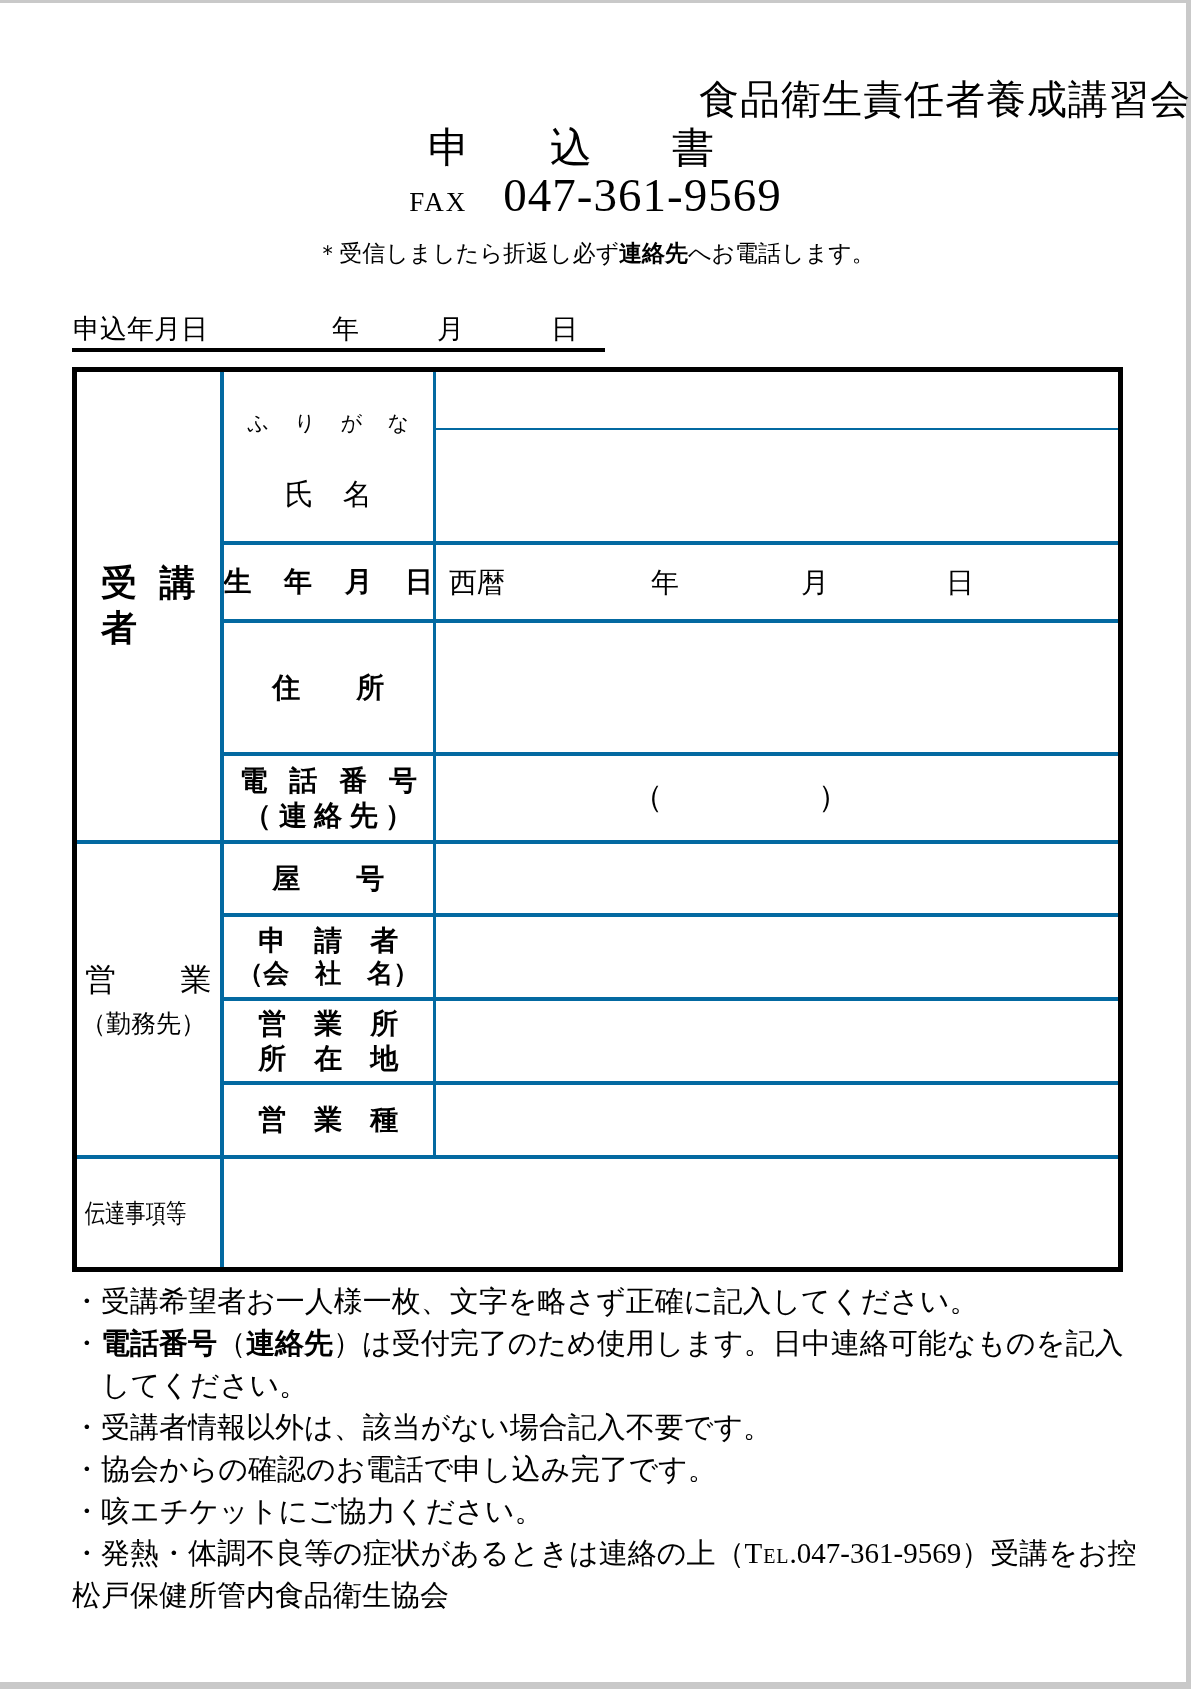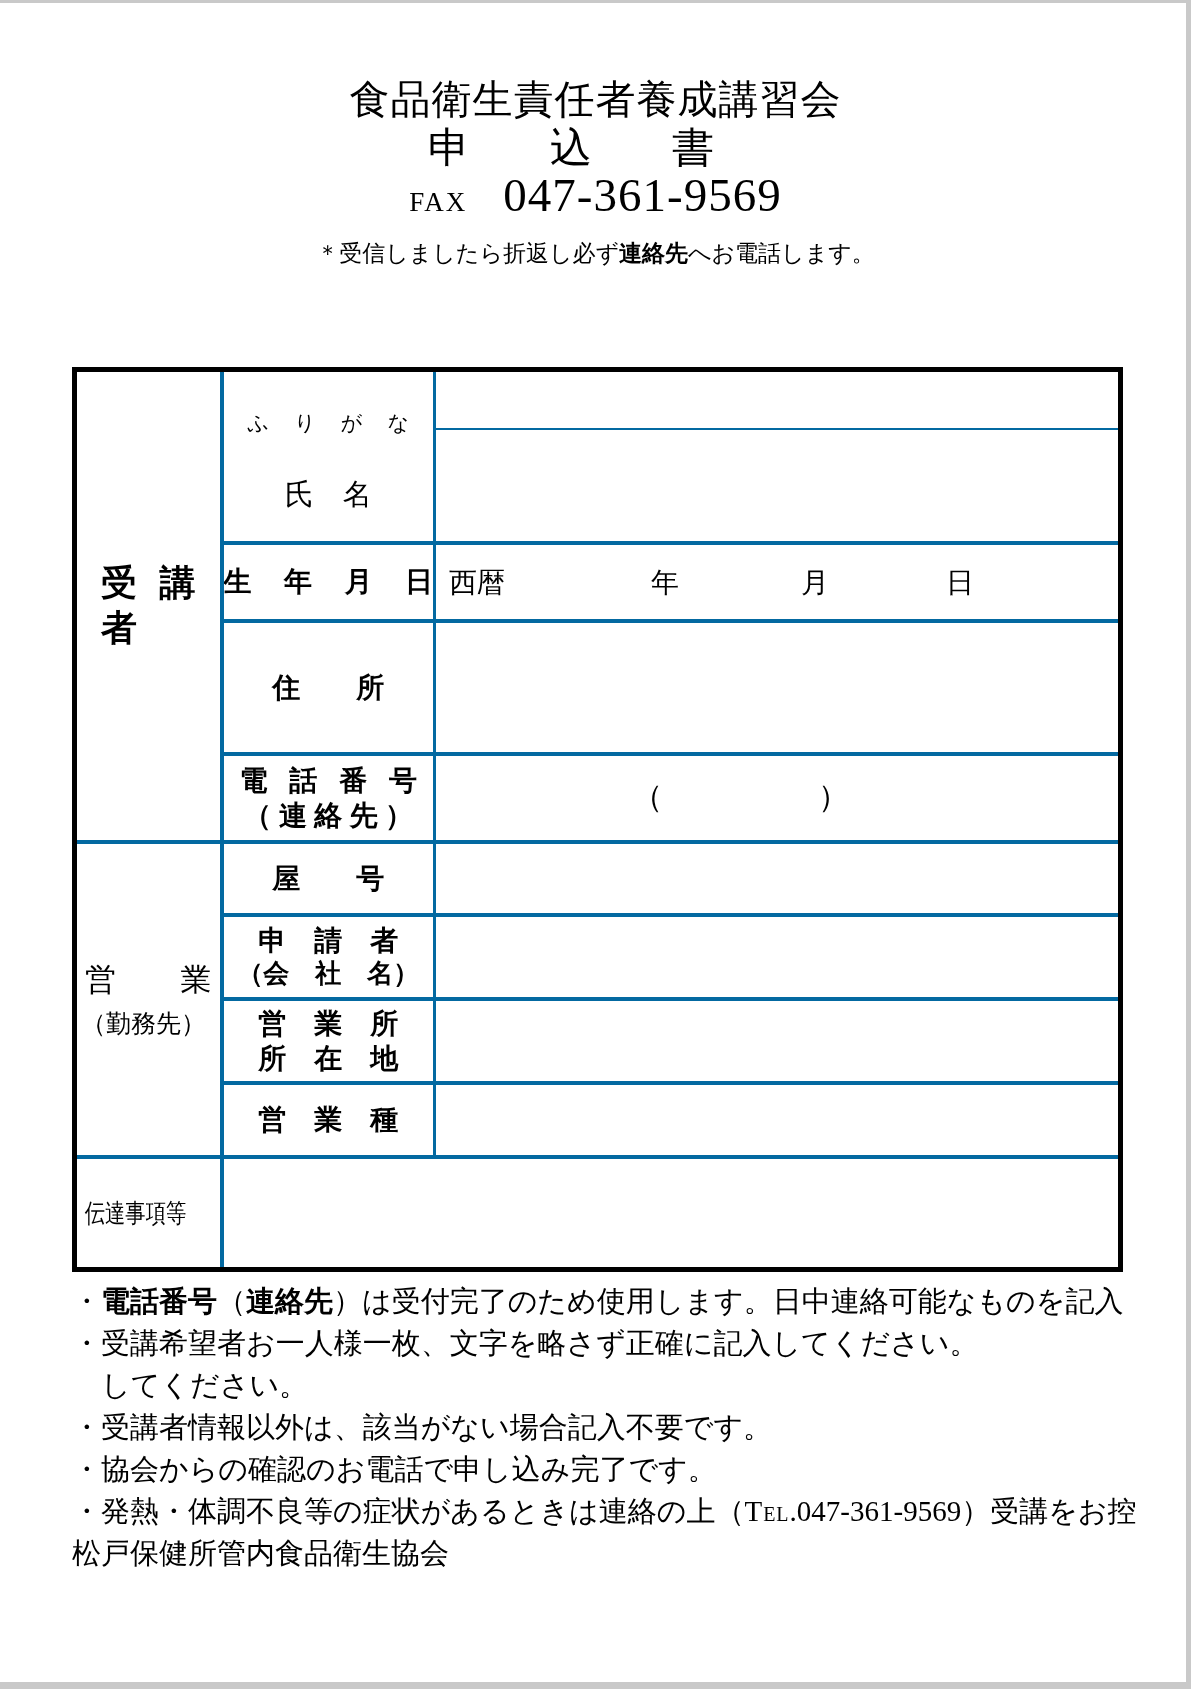--- a/index.html
+++ b/index.html
@@ -12,21 +12,21 @@
     overflow:hidden;
   }
   .edge{position:absolute;background:#c9c9c9;}
   .edge-top{left:0;top:0;width:1191px;height:3px;}
   .edge-right{right:0;top:0;width:5px;height:1689px;}
   .edge-bottom{left:0;bottom:0;width:1191px;height:7px;}
 
   
   .title{
     position:absolute;left:0;top:80px;width:1191px;
-    text-align:center;font-size:40px;line-height:1;letter-spacing:1px;
+    text-align:right;font-size:40px;line-height:1;letter-spacing:1px;
   }
   .subtitle{
     position:absolute;left:0;top:127px;width:1142px;
     text-align:center;font-size:42px;line-height:1;
     letter-spacing:80px;text-indent:80px;
   }
   .faxline{
     position:absolute;left:0;top:170px;width:1191px;
     display:flex;justify-content:center;align-items:baseline;gap:36px;
     line-height:1.1;
@@ -126,20 +126,27 @@
   <div class="edge edge-bottom"></div>
 
   <div class="title">食品衛生責任者養成講習会</div>
   <div class="subtitle">申込書</div>
   <div class="faxline">
     <span class="fax-label">FAX</span>
     <span class="fax-number">047-361-9569</span>
   </div>
   <div class="star-note"><span>＊受信しましたら折返し必ず</span><b>連絡先</b><span>へお電話します。</span></div>
 
+  <div class="dateline">
+    <span class="dl-label">申込年月日</span>
+    <span class="dl-year">年</span>
+    <span class="dl-month">月</span>
+    <span class="dl-day">日</span>
+    <div class="dl-underline"></div>
+  </div>
 
   <table class="form">
     <colgroup>
         <col style="width:147px">
         <col style="width:213px">
         <col style="width:686px">
       </colgroup>
     <tbody>
         <tr style="height:59px">
       <td rowspan="5" class="seccell sec-attendee">
@@ -205,24 +212,25 @@
     <tr style="height:113px">
       <td class="remarks-lbl">
         <span>伝達事項等</span>
       </td>
       <td colspan="2" class="valcell"></td>
     </tr>
   </tbody>
     </table>
 
   <div class="notes">
+    <div>・受講希望者お一人様一枚、文字を略さず正確に記入してください。</div>
     <div><span>・</span><b>電話番号</b><span>（</span><b>連絡先</b><span>）</span><span>は受付完了のため使用します。日中連絡可能なものを記入</span></div>
-    <div>・受講希望者お一人様一枚、文字を略さず正確に記入してください。</div>
     <div class="indent">してください。</div>
     <div>・受講者情報以外は、該当がない場合記入不要です。</div>
     <div>・協会からの確認のお電話で申し込み完了です。</div>
+    <div>・咳エチケットにご協力ください。</div>
     <div><span>・発熱・体調不良等の症状があるときは連絡の上（</span><span class="smallcaps">Tel</span><span>.047-361-9569）受講をお控</span></div>
     <div class="lastline">
       <span>松戸保健所管内食品衛生協会</span>
     </div>
   </div>
 
 </div>
 
 </body></html>

